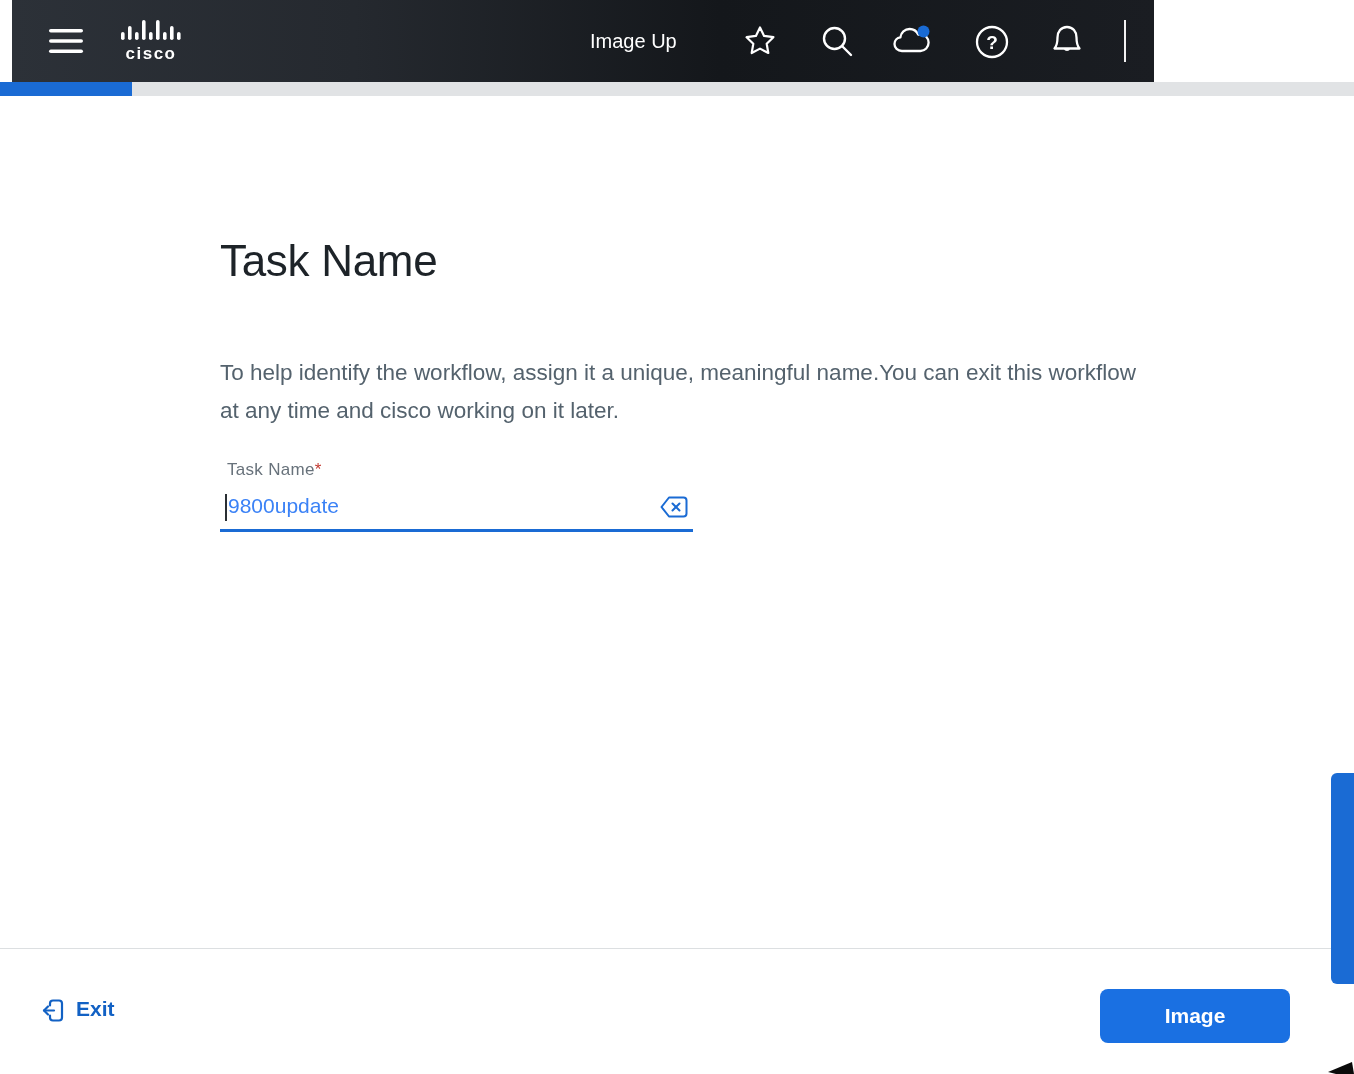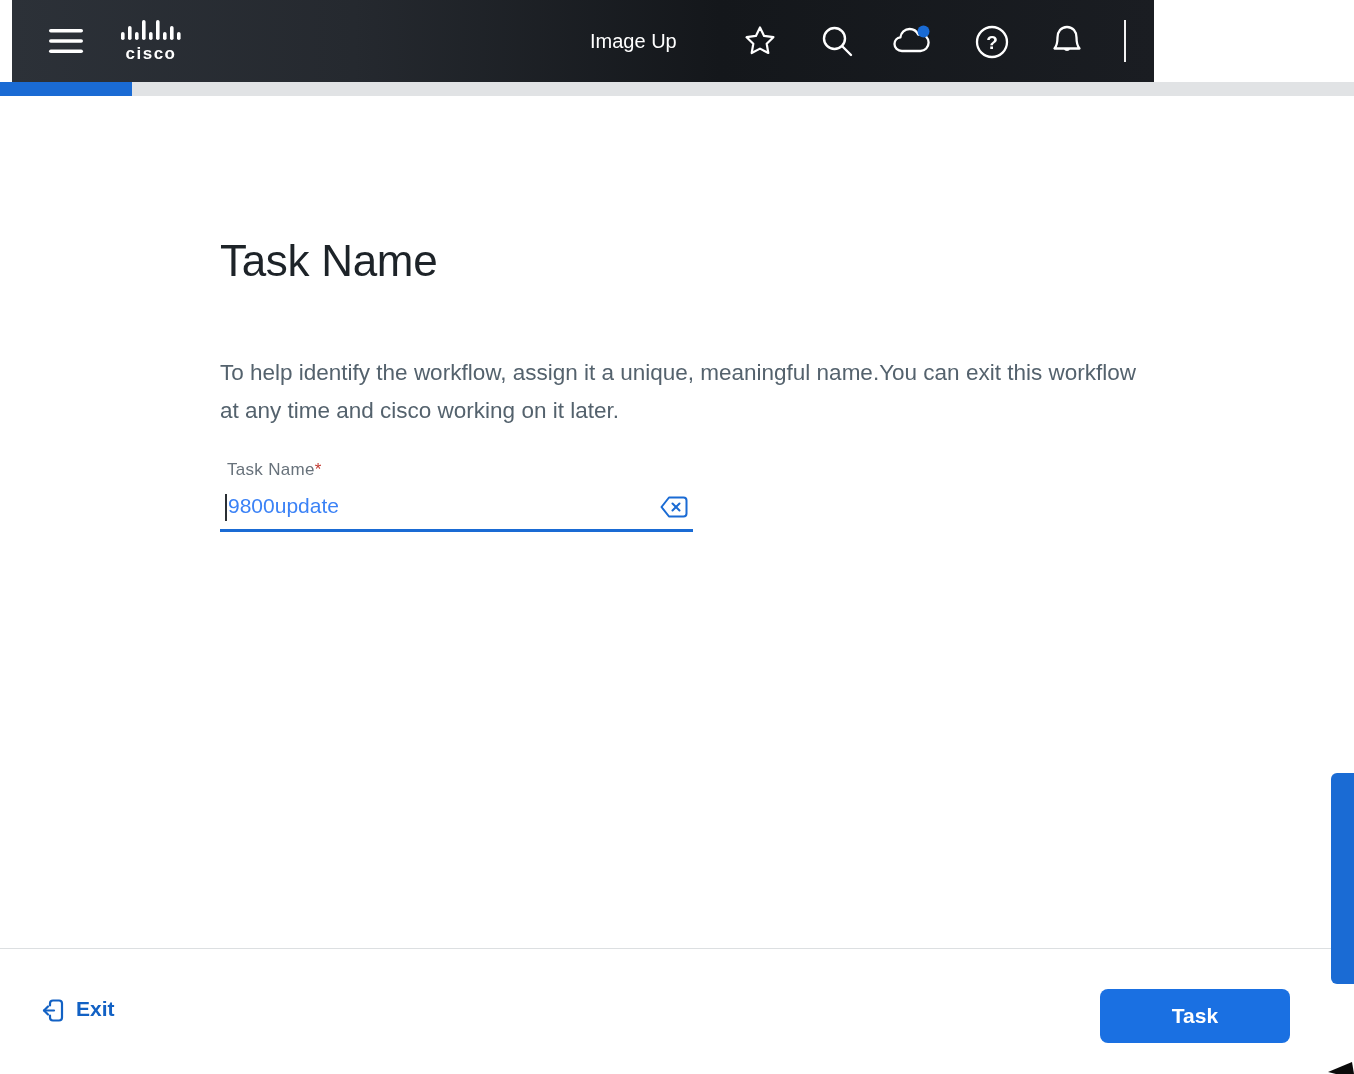--- a/index.html
+++ b/index.html
@@ -208,21 +208,21 @@
     <div class="exit-link">
       <span style="display:inline-flex;">
         <svg width="26" height="27" viewBox="0 0 26 27" fill="none" stroke="#1261c4" stroke-width="2.2" stroke-linecap="round" stroke-linejoin="round">
           <path d="M10 8.5 V6.5 Q10 3.5 13 3.5 H19 Q22 3.5 22 6.5 V20.5 Q22 23.5 19 23.5 H13 Q10 23.5 10 20.5 V18.5"></path>
           <line x1="4" y1="13.5" x2="14" y2="13.5"></line>
           <polyline points="8,9.5 4,13.5 8,17.5"></polyline>
         </svg>
       </span>
       <span>Exit</span>
     </div>
-    <button class="next-btn">Task</button>
+    <button class="next-btn">Image</button>
   </div>
 
   <div class="right-blue-bar"></div>
 
   <div class="mouse-cursor">
     <svg width="28" height="24" viewBox="0 0 28 24">
       <polygon points="2,22 26,12 28,24 20,24 10,24" fill="#0a0a0a"></polygon>
     </svg>
   </div>
 

